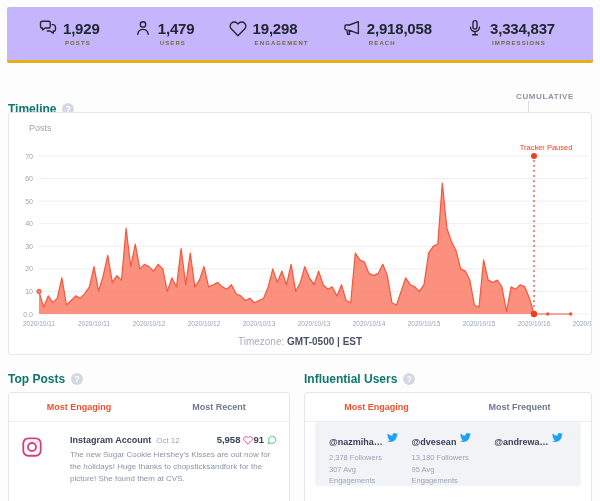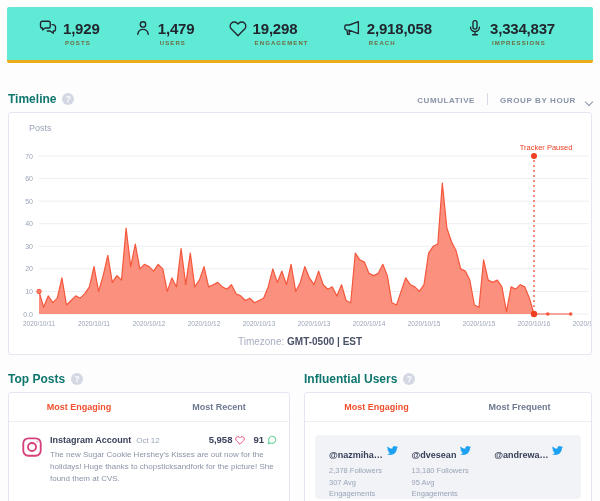--- a/index.html
+++ b/index.html
@@ -1,40 +1,40 @@
 <!DOCTYPE html>
 <html><head>
 <meta charset="utf-8">
 <style>
   * { margin:0; padding:0; box-sizing:border-box; }
   html,body { width:600px; height:501px; overflow:hidden; background:#fdfdfe;
     font-family:"Liberation Sans", sans-serif; position:relative; }
 
   
   .banner { position:absolute; left:7px; top:7px; width:586px; height:56px;
-    background:#5eead4; border-bottom:3px solid #e9ad1a; border-radius:2px;
+    background:#c4b5fd; border-bottom:3px solid #e9ad1a; border-radius:2px;
     display:flex; align-items:center; justify-content:space-between; padding:0 38px 2px 32px; }
   .stat { display:flex; flex-direction:column; }
   .stat-top { display:flex; align-items:center; gap:6px; }
   .stat-top svg { width:18px; height:18px; stroke:#21262f; fill:none;
     stroke-width:1.8; stroke-linecap:round; stroke-linejoin:round; }
   .stat-value { font-size:15px; font-weight:bold; color:#21262f; letter-spacing:-0.2px; }
   .stat-label { font-size:6px; letter-spacing:1.1px; color:#70683f; margin:3px 0 0 26px; font-weight:bold; }
 
   
   .sec-head { position:absolute; display:flex; align-items:center; }
   .sec-title { font-size:12px; font-weight:bold; color:#0f766e; }
   .help { display:inline-flex; width:12px; height:12px; border-radius:50%; background:#d3d8e3;
     color:#fff; font-size:8.5px; font-weight:bold; align-items:center; justify-content:center;
     margin-left:6px; cursor:pointer; }
 
   
   #timeline-head { left:8px; top:92px; width:584px; justify-content:space-between; }
-  .tl-controls { display:flex; align-items:flex-end; font-size:8px; letter-spacing:0.6px;
-    color:#8a93a8; font-weight:bold; }
+  .tl-controls { display:flex; align-items:flex-start; font-size:8px; letter-spacing:0.6px;
+    color:#8a93a8; font-weight:bold;flex-direction:column; }
   .tl-divider { height:12px; border-left:1px solid #d9dce5; margin:0 12px; }
   .chev { width:6px; height:6px; border-right:1.5px solid #8a93a8; border-bottom:1.5px solid #8a93a8;
     transform:rotate(45deg); margin:-3px 0 0 10px; }
   #timeline-panel { position:absolute; left:8px; top:112px; width:584px; height:243px;
     background:#fff; border:1px solid #e5e7f0; border-radius:3px; }
   #posts-label { position:absolute; left:20px; top:10px; font-size:9px; color:#9aa4b8; }
   #chart-wrap { position:absolute; left:4px; top:30px; width:578px; height:198px; }
   #tz-line { position:absolute; bottom:7px; width:100%; text-align:center; font-size:10px; }
   #tz-prefix { color:#a7aec0; }
   #tz-value { color:#4a5268; font-weight:bold; }
@@ -45,35 +45,35 @@
   .panel { position:absolute; top:392px; background:#fff; border:1px solid #e5e7f0;
     border-radius:3px; height:160px; }
   #top-posts-panel { left:8px; width:282px; }
   #influential-panel { left:304px; width:288px; }
   .tabs { display:flex; height:29px; border-bottom:1px solid #eceef3; }
   .tab { flex:1; display:flex; align-items:center; justify-content:center;
     font-size:9px; font-weight:bold; color:#6e7891; cursor:pointer; }
   .tab.active { color:#f1502f; }
 
   
-  .post { display:flex; padding:12px 12px 0 12px; gap:7px; }
+  .post { display:flex; padding:12px 12px 0 12px; gap:27px; }
   .ig-icon svg { width:22px; height:22px; stroke:#d6417c; fill:none; stroke-width:2; margin-top:2px; }
   .post-main { flex:1; min-width:0; }
   .post-head { display:flex; align-items:baseline; }
   .post-account { font-size:9px; font-weight:bold; color:#39415a; }
   .post-date { font-size:8px; color:#9aa4b8; margin-left:5px; flex:1; }
-  .metric { display:flex; align-items:center; gap:3px; margin-left:8px; }
+  .metric { display:flex; align-items:center; gap:3px; margin-left:0; }
   .metric-val { font-size:9.5px; font-weight:bold; color:#39415a; }
   .metric svg { width:10px; height:10px; fill:none; stroke-width:2.4; }
   .heart-ic { stroke:#f2557c; }
   .comment-ic { stroke:#41c780; }
   .post-body { font-size:8px; color:#8b93a7; line-height:1.5; margin-top:4px; }
 
   
-  .users-box { margin:13px 10px; background:#f2f3f7; border-radius:4px; height:64px;
+  .users-box { margin:0 10px; background:#f2f3f7; border-radius:4px; height:64px;
     display:flex; padding:9px 8px 0 10px; }
   .user-card { width:33.3%; padding-left:4px; }
   .user-handle { font-size:9px; font-weight:bold; color:#39415a; white-space:nowrap; }
   .tw svg { width:11px; height:11px; fill:#1da1f2; margin-left:4px; vertical-align:2px; }
   .user-stats { font-size:7.5px; color:#9aa4b8; line-height:1.55; margin-top:3px; width:62px; }
 </style>
 </head>
 <body>
 
 <div class="banner">

